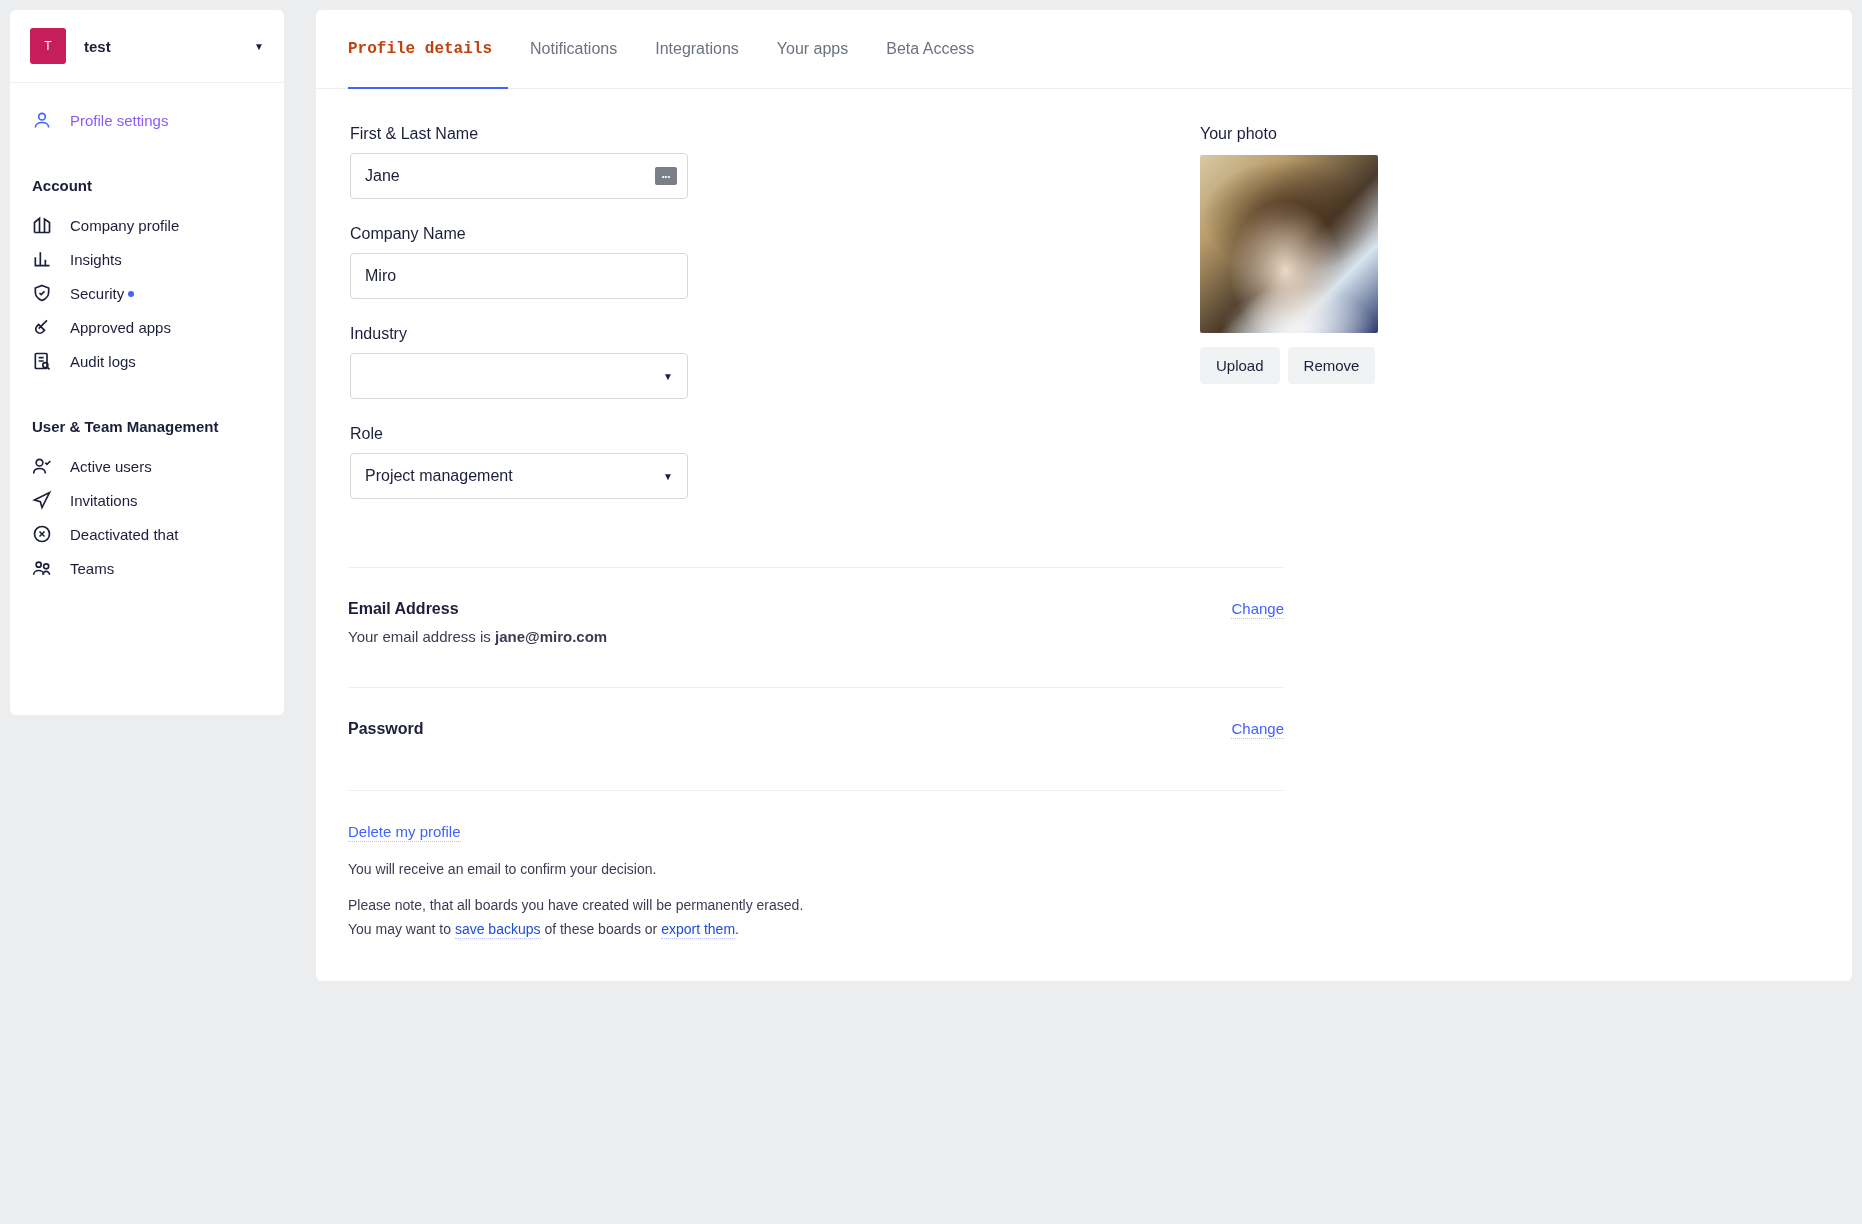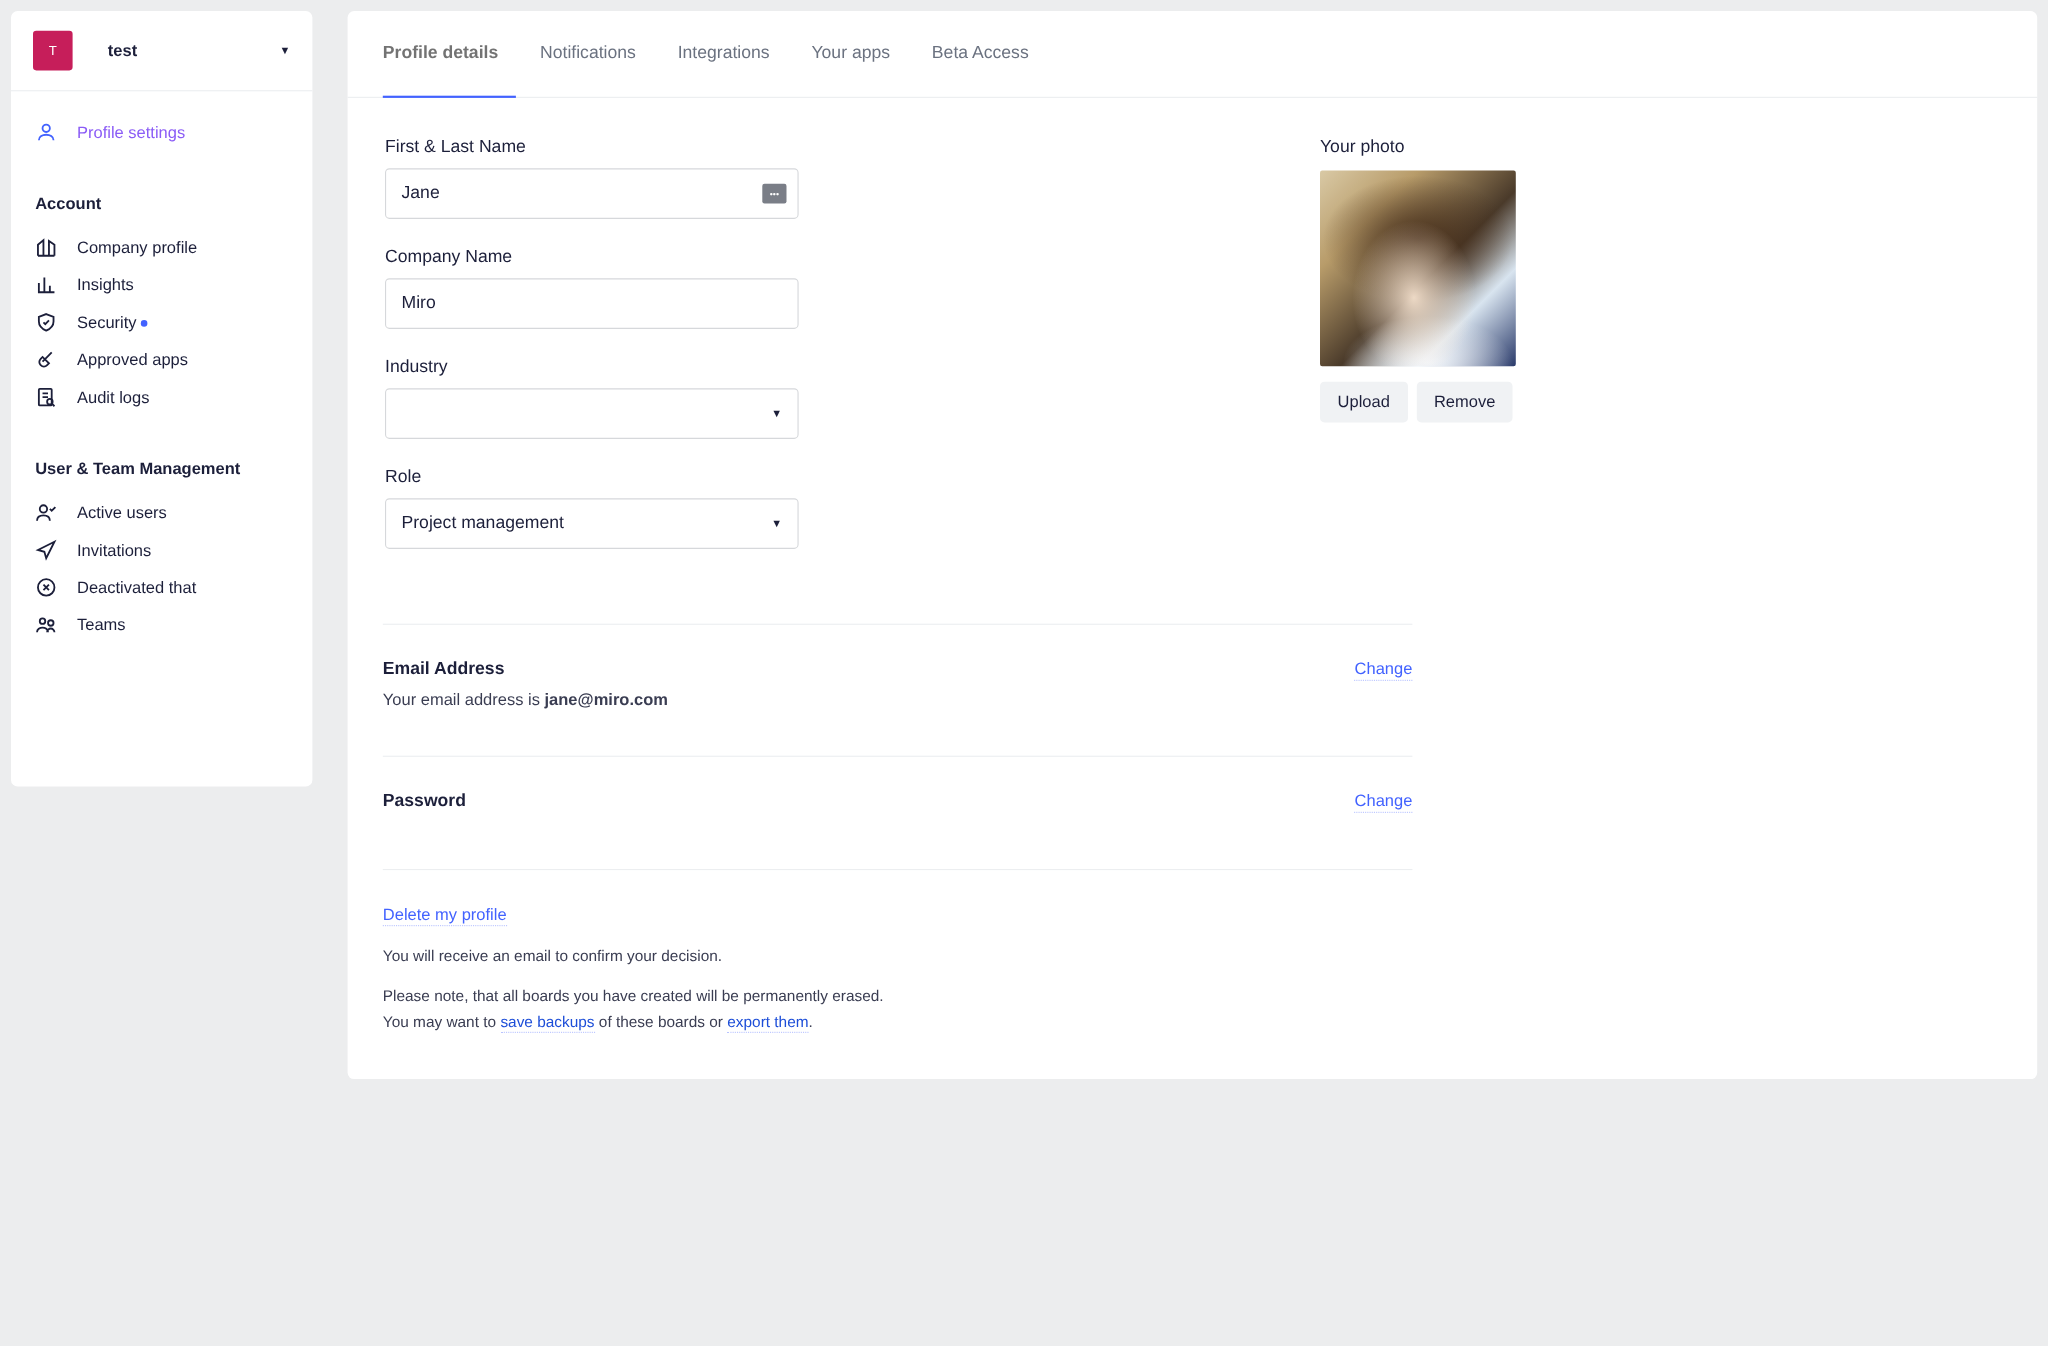--- a/index.html
+++ b/index.html
@@ -29,21 +29,21 @@
   .ws-badge {
     width: 36px; height: 36px;
     background: #c61e5a;
     color: #fff;
     font-size: 12px;
     font-weight: 500;
     border-radius: 3px;
     display: flex; align-items: center; justify-content: center;
     margin-right: 18px;
   }
-  .ws-name { font-weight: 700; font-size: 15px; flex: 1; margin-left: 14px; }
+  .ws-name { font-weight: 700; font-size: 15px; flex: 1; }
   .chevron-down { font-size: 10px; }
   .nav-section { padding: 20px 22px 10px 22px; }
   .nav-heading { font-weight: 700; font-size: 15px; color: #1c1f3a; padding: 10px 0 14px 0; }
   .nav-item {
     display: flex; align-items: center;
     padding: 7px 0;
     color: #1c1f3a;
     cursor: pointer;
     font-size: 15px;
     position: relative;
@@ -69,42 +69,42 @@
     position: relative;
   }
   .tab {
     padding: 12px 0 30px 0;
     color: #6b7280;
     font-size: 16px;
     font-weight: 500;
     cursor: pointer;
     position: relative;
   }
-  .tab.active { color: #737373; font-weight: 600; }
+  .tab.active { color: #c2410c; font-weight: 600; font-family: Liberation Mono, monospace; }
   .tab.active::after {
     content: "";
     position: absolute;
     bottom: -1px; left: 0; right: -16px;
     height: 2px;
     background: #4262ff;
   }
 
   .content {
     display: flex;
     padding: 36px 32px 0 34px;
     gap: 60px;
   }
   .form-col { flex: 1; max-width: 790px; }
   .photo-col { width: 180px; flex-shrink: 0; }
 
   .field { margin-bottom: 26px; }
   .field-label { font-size: 16px; color: #1c1f3a; margin-bottom: 10px; display: block; }
   .field-label.bold { font-weight: 700; }
   .input, .select {
-    width: 376px;
+    width: 338px;
     height: 46px;
     border: 1px solid #d6d8db;
     border-radius: 4px;
     padding: 0 14px;
     font-size: 16px;
     color: #1c1f3a;
     background: #fff;
     display: flex; align-items: center;
     position: relative;
   }

